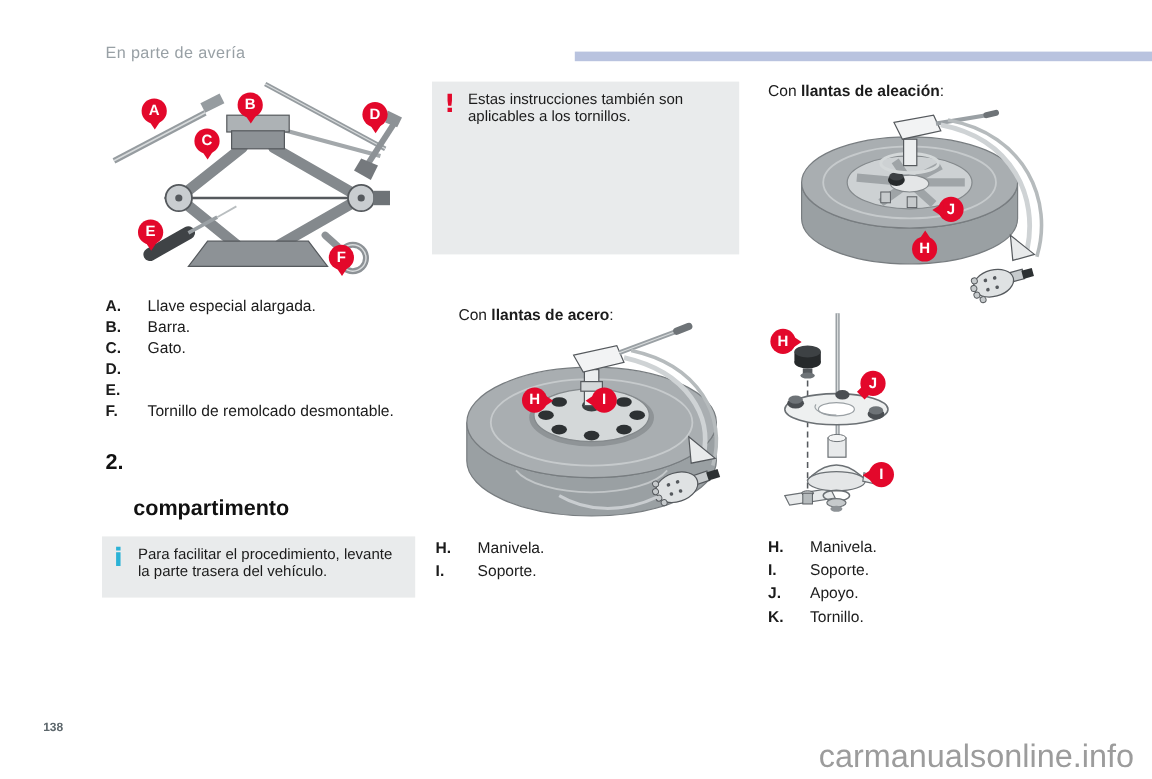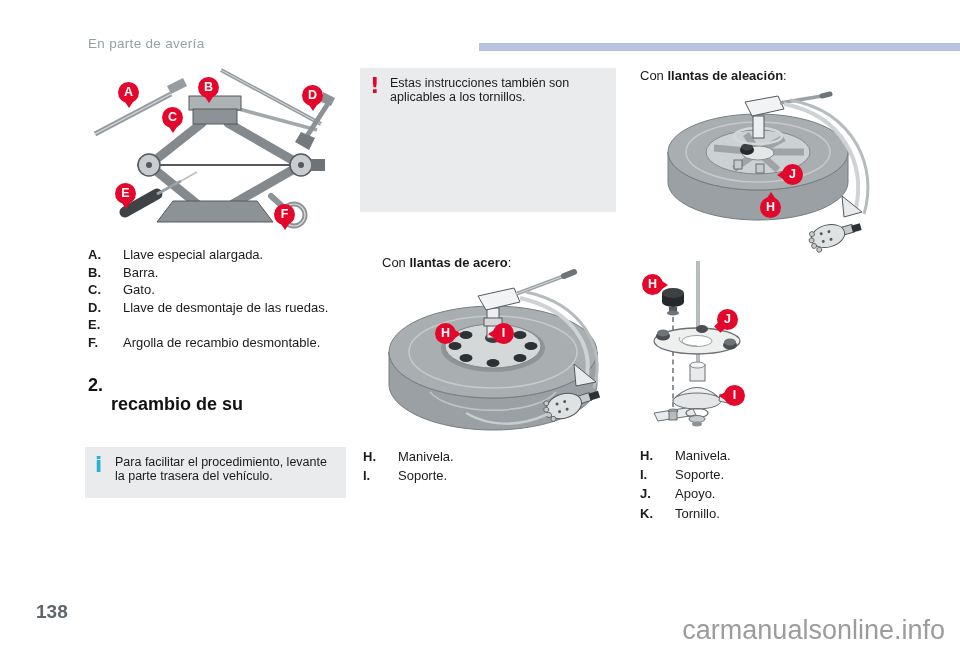--- a/index.html
+++ b/index.html
@@ -47,21 +47,21 @@
   .note-icon{width:20px;flex-shrink:0;font-weight:900;font-size:21px;line-height:18px;
        font-family:"DejaVu Sans", sans-serif;}
   .info-glyph{color:#2ab2d6;}
   .warn-glyph{color:#e3082b;}
   .note-text{font-size:12.5px;line-height:13.6px;}
   .note-text p{margin:0;}
 
   .fig-caption{font-size:13px;}
   .fig-caption b{font-weight:bold;}
 
-  .page-number{left:36px;top:601px;font-size:19px;font-weight:bold;color:#5d676c;}
+  .page-number{left:36px;top:601px;font-size:10px;font-weight:bold;color:#5d676c;}
   .watermark{right:15px;top:615px;font-size:27px;color:#9c9c9c;}
 </style>
 </head>
 <body>
 
 <div class="abs running-header">En parte de avería</div>
 <div class="abs top-accent-bar"></div>
 
 <div class="figure" style="left:75px;top:62px;width:265px;height:175px;">
   <svg viewBox="0 0 265 175">
@@ -130,36 +130,36 @@
   <div class="list-row">
       <span class="list-key">B.</span>
       <span>Barra.</span>
     </div>
   <div class="list-row">
       <span class="list-key">C.</span>
       <span>Gato.</span>
     </div>
   <div class="list-row">
       <span class="list-key">D.</span>
-      <span>Llave de desmontaje de las ruedas.</span>
     </div>
   <div class="list-row">
       <span class="list-key">E.</span>
     </div>
   <div class="list-row">
       <span class="list-key">F.</span>
-      <span>Argolla de recambio desmontable.</span>
+      <span>Tornillo de remolcado desmontable.</span>
     </div>
 </div>
 
 <div class="abs section-heading">
   <span class="num">2.</span>
   <span>
     <br>
-    <span>recambio de su</span><br>
+    <br>
+    <span>compartimento</span>
   </span>
 </div>
 
 <div class="abs note-box" style="left:85px;top:447px;width:261px;height:51px;">
   <span class="note-icon info-glyph">i</span>
   <span class="note-text">Para facilitar el procedimiento, levante la parte trasera del vehículo.</span>
 </div>
 
 <div class="abs note-box" style="left:360px;top:68px;width:256px;height:144px;">
   <span class="note-icon warn-glyph">!</span>

